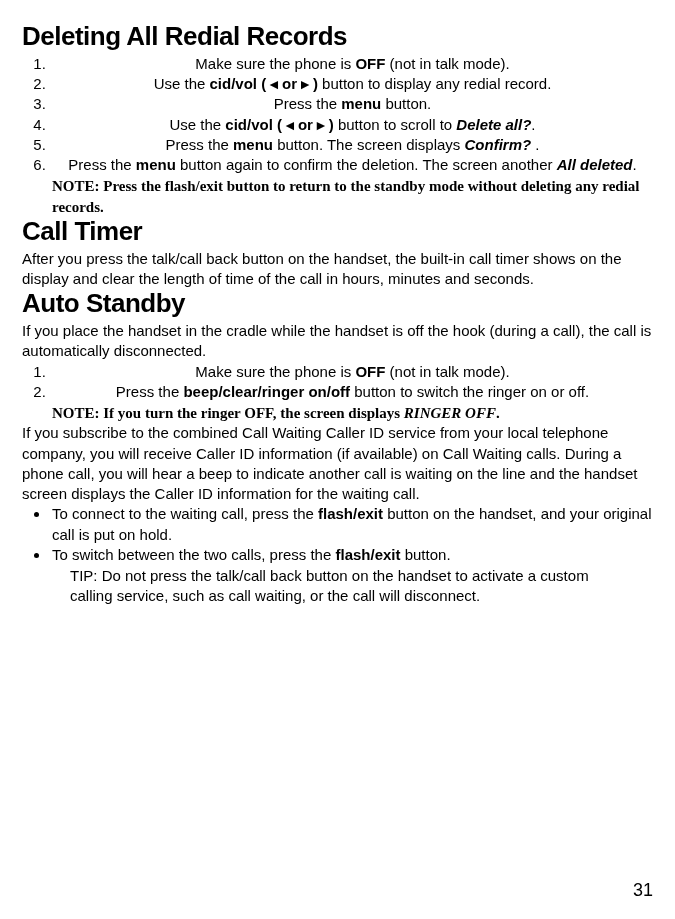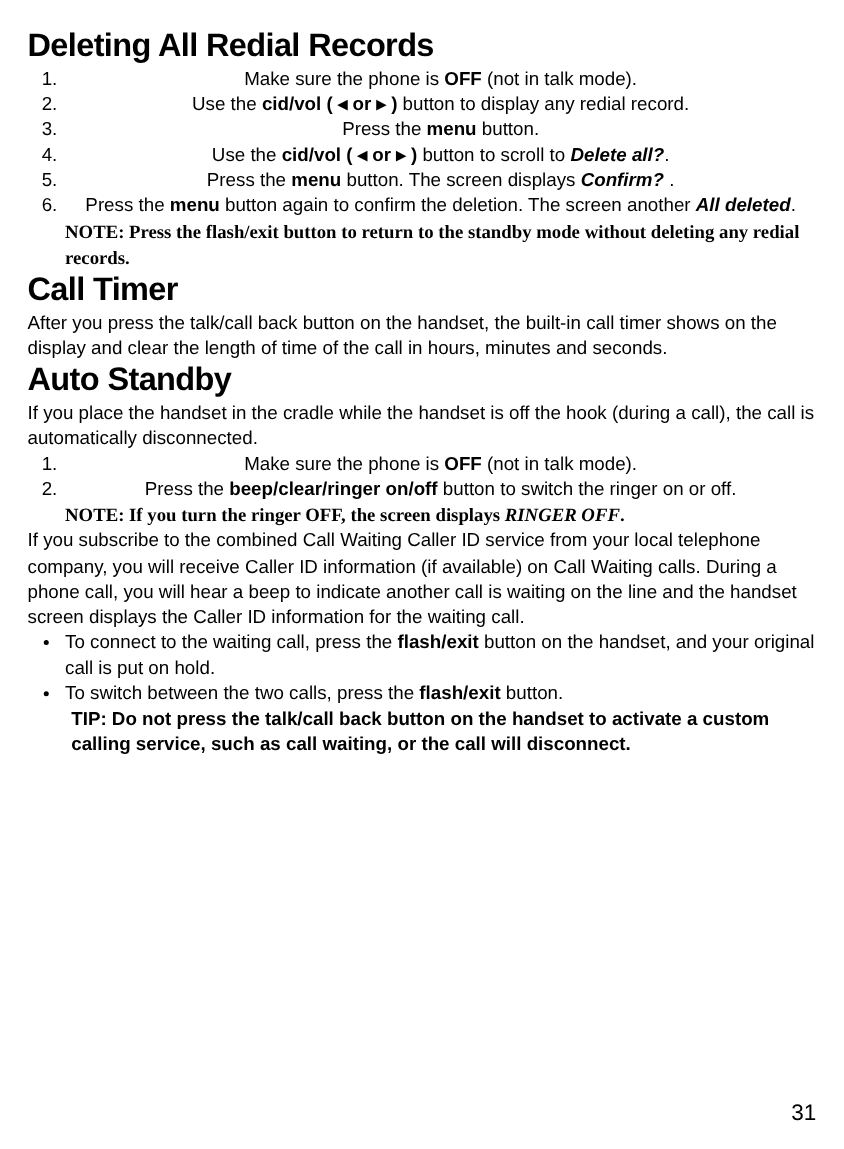--- a/index.html
+++ b/index.html
@@ -56,24 +56,24 @@
   .note {
     margin-left: 30px;
     font-size: 15px;
     line-height: 1.35;
     font-weight: 700;
     margin-top: 1px;
     margin-bottom: 0;
     font-family: Liberation Serif, serif;
   }
   .note-flash {
-    margin-left: 35px;
+    margin-left: 48px;
     font-size: 15px;
     line-height: 1.35;
-    font-weight: 700;
+    font-weight: 400;
     margin-top: 1px;
     margin-right: 30px;
   }
   .b { font-weight: 700; }
   .bi { font-weight: 700; font-style: italic; }
   .pagenum {
     position: absolute;
     bottom: 18px;
     right: 22px;
     font-size: 18px;

